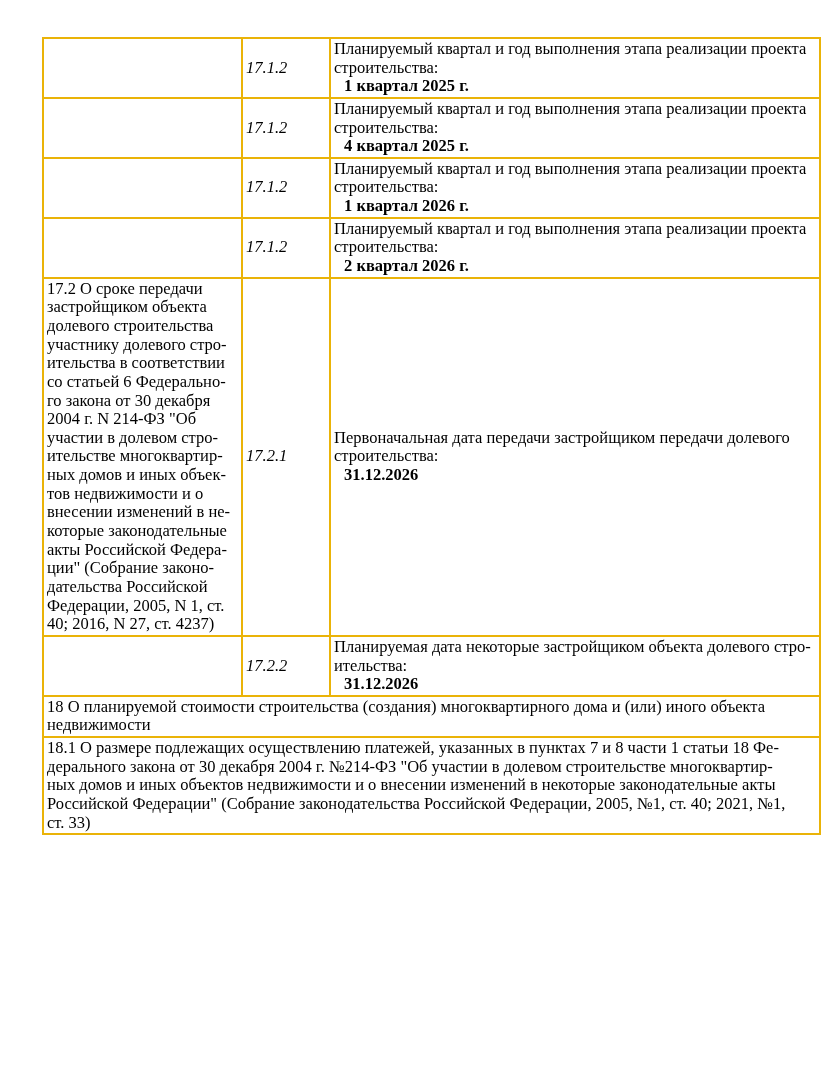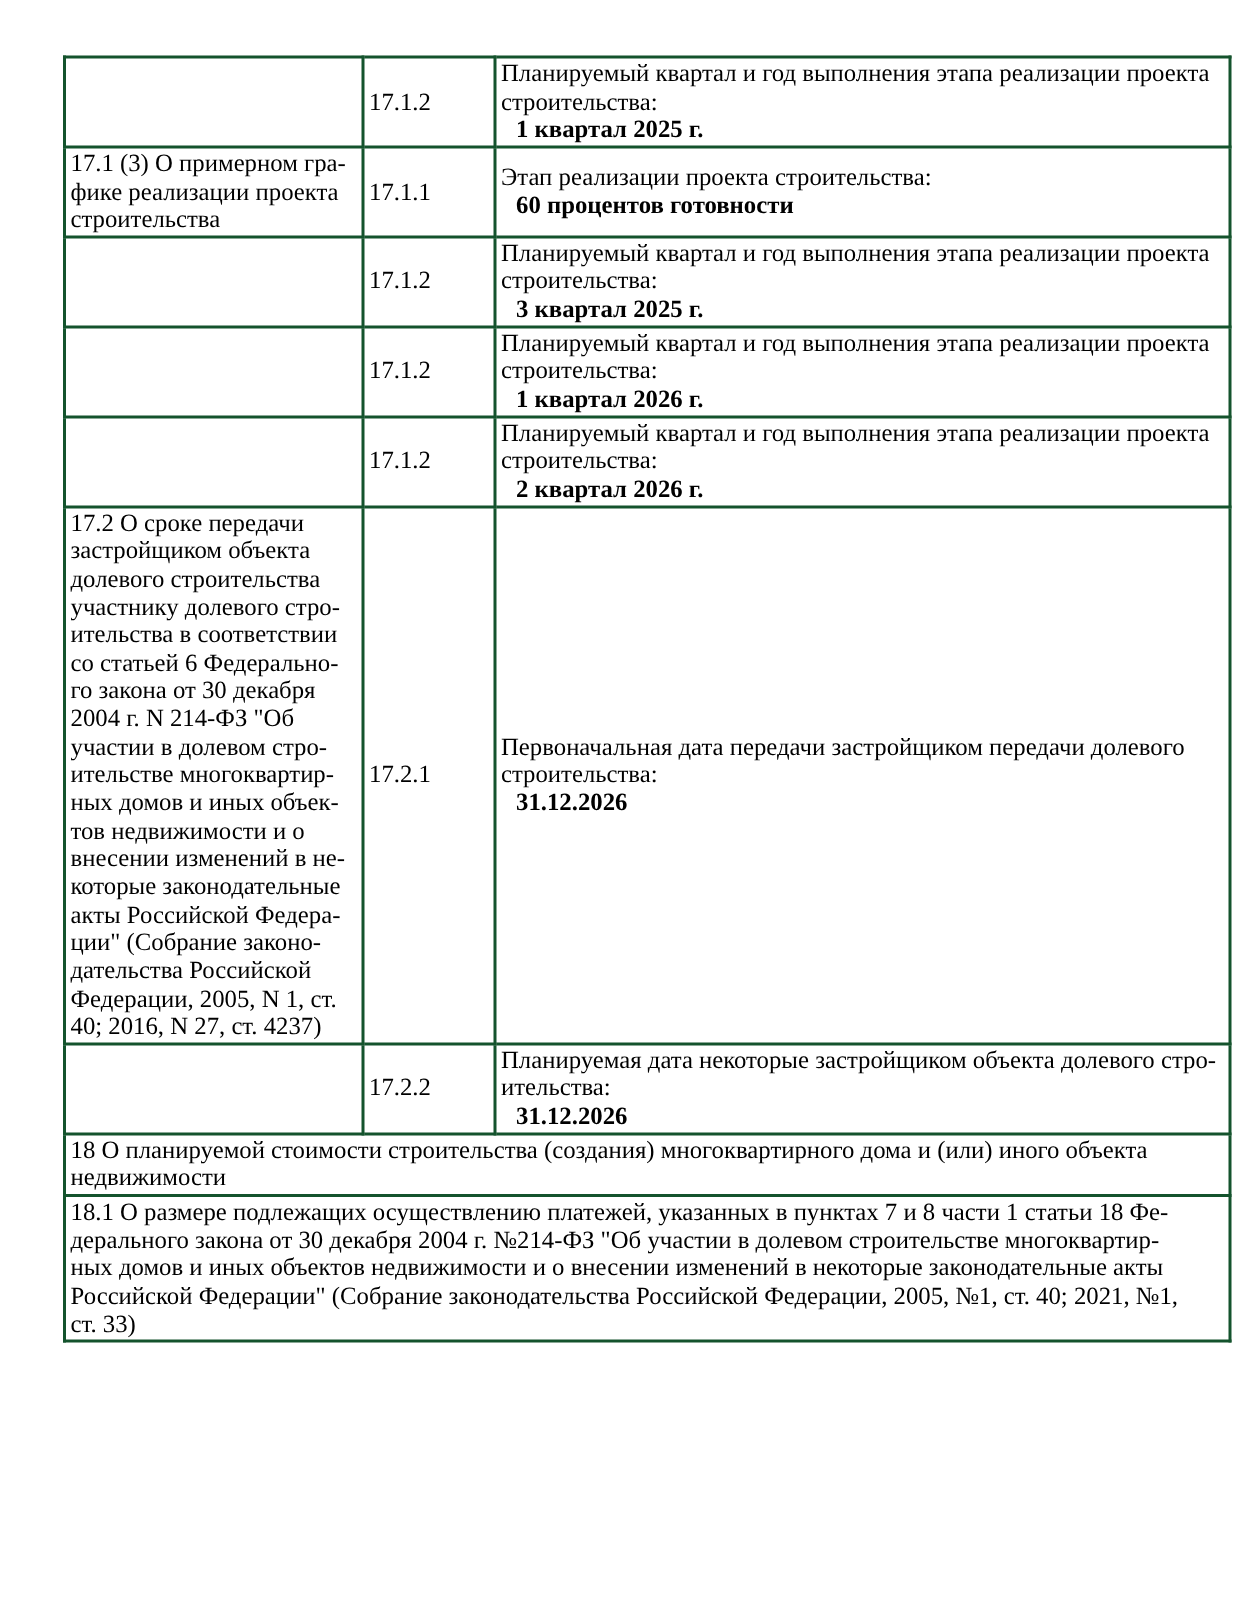--- a/index.html
+++ b/index.html
@@ -18,30 +18,30 @@
   }
   table.decl {
     position: absolute;
     left: 42px;
     top: 37px;
     border-collapse: collapse;
     table-layout: fixed;
     width: 752px;
   }
   table.decl td {
-    border: 2px solid #14532d;
+    border: 2px solid #eab308;
     vertical-align: middle;
     font-size: 16.5px;
     line-height: 1.13;
     padding: 1px 4px 1px 3px;
     overflow: hidden;
     word-wrap: break-word;
   }
   td.topic-cell { width: 190px; }
-  td.code-cell  { width: 79px; padding-left: 7px; }
+  td.code-cell  { width: 79px; padding-left: 7px; font-style: italic; }
   td.content-cell { width: 481px; }
   .pre { white-space: pre-line; }
   .value { font-weight: bold; margin-left: 10px; }
   .section-text { white-space: pre-line; }
 </style>
 </head>
 <body>
 
 <div class="page">
   <table class="decl">
@@ -50,38 +50,28 @@
       <tr>
         <td class="topic-cell pre"></td>
         <td class="code-cell">17.1.2</td>
         <td class="content-cell">
           <div class="pre">Планируемый квартал и год выполнения этапа реализации проекта
 строительства:</div>
           <div class="pre value">1 квартал 2025 г.</div>
         </td>
       </tr>
 
-      <tr>
-        <td class="topic-cell pre">17.1 (3) О примерном гра-
-фике реализации проекта
-строительства</td>
-        <td class="code-cell">17.1.1</td>
-        <td class="content-cell">
-          <div class="pre">Этап реализации проекта строительства:</div>
-          <div class="pre value">60 процентов готовности</div>
-        </td>
-      </tr>
 
       <tr>
         <td class="topic-cell pre"></td>
         <td class="code-cell">17.1.2</td>
         <td class="content-cell">
           <div class="pre">Планируемый квартал и год выполнения этапа реализации проекта
 строительства:</div>
-          <div class="pre value">3 квартал 2025 г.</div>
+          <div class="pre value">4 квартал 2025 г.</div>
         </td>
       </tr>
 
 
       <tr>
         <td class="topic-cell pre"></td>
         <td class="code-cell">17.1.2</td>
         <td class="content-cell">
           <div class="pre">Планируемый квартал и год выполнения этапа реализации проекта
 строительства:</div>

